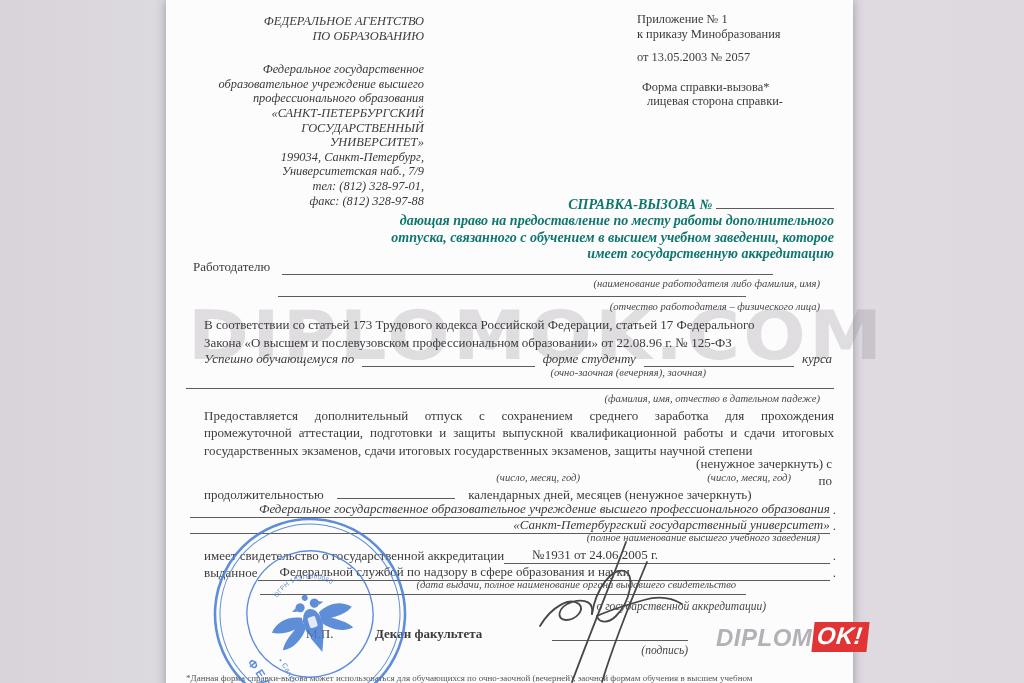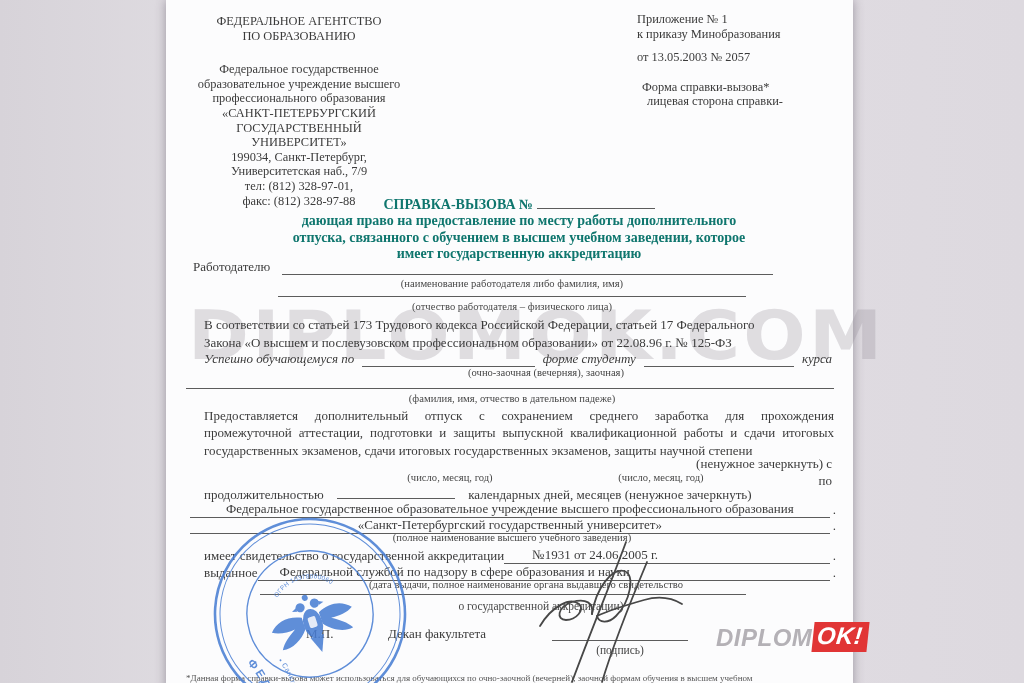--- a/index.html
+++ b/index.html
@@ -2,21 +2,21 @@
 <html><head>
 <meta charset="utf-8">
 <style>
   html,body{margin:0;padding:0;}
   #viewport{position:relative;width:1024px;height:683px;overflow:hidden;
     background:linear-gradient(90deg,#d7d3d9 0%,#e1dee3 25%,#dfdbe1 80%,#ddd9df 100%);
     font-family:"Liberation Serif","DejaVu Serif",serif;color:#3b3b3b;}
   #page{position:absolute;left:166px;top:0;width:687px;height:690px;background:#fcfcfd;
     box-shadow:0 0 10px rgba(70,62,80,.45);}
   .abs{position:absolute;}
-  .ctr{text-align:center;}
+  .ctr{text-align:right;font-style:italic;}
   .hdr{font-size:12.4px;line-height:14.6px;}
   .body-t{font-size:13px;}
   .cap{font-size:10.6px;color:#474747;}
   .blank{display:inline-block;border-bottom:1.2px solid #5c5c5c;height:12px;}
   .uline{border-bottom:1.2px solid #5c5c5c;}
   .row{display:flex;align-items:flex-end;}
   .fill{flex:1;border-bottom:1.2px solid #5c5c5c;height:14px;}
   .just{text-align:justify;text-align-last:justify;}
   .bold-t{font-weight:bold;color:#0f766e;}
   .dot{margin-left:3px;}
@@ -138,21 +138,21 @@
       <span>выданное</span>
       <span class="uline" style="flex:1;padding-left:22px;">Федеральной службой по надзору в сфере образования и науки</span>
       <span class="dot">.</span>
     </div>
     <div class="abs ctr cap" style="left:150px;top:579px;width:420px;">(дата выдачи, полное наименование органа выдавшего свидетельство</div>
 
     <div class="abs uline" style="left:94px;top:582px;width:486px;height:12px;"></div>
     <div class="abs ctr cap" style="left:150px;top:600px;width:450px;font-size:11.5px;">о государственной аккредитации)</div>
 
     <div class="abs body-t" style="left:140px;top:626px;">М.П.</div>
-    <div class="abs body-t" style="left:222px;top:626px;">Декан факультета</div>
+    <div class="abs body-t" style="left:209px;top:626px;font-weight:bold;">Декан факультета</div>
     <div class="abs uline" style="left:386px;top:626px;width:136px;height:14px;"></div>
     <div class="abs ctr cap" style="left:386px;top:644px;width:136px;font-size:11.5px;">(подпись)</div>
 
     <div class="abs" style="left:20px;top:673px;width:650px;font-size:9px;color:#555;">*Данная форма справки-вызова может использоваться для обучающихся по очно-заочной (вечерней), заочной формам обучения в высшем учебном</div>
 
     <svg class="abs" style="left:44px;top:514px;transform:rotate(-18deg);opacity:.88;" width="200" height="200" viewBox="0 0 200 200">
       <defs>
         <path id="arcOuter" d="M 24.8 127.4 A 80 80 0 1 1 24.7 127.2"></path>
         <path id="arcInner" d="M 55 135 A 52 52 0 1 1 54.9 134.8"></path>
         <path id="arcOgrn" d="M 70 79 A 38 38 0 0 1 130 79"></path>

